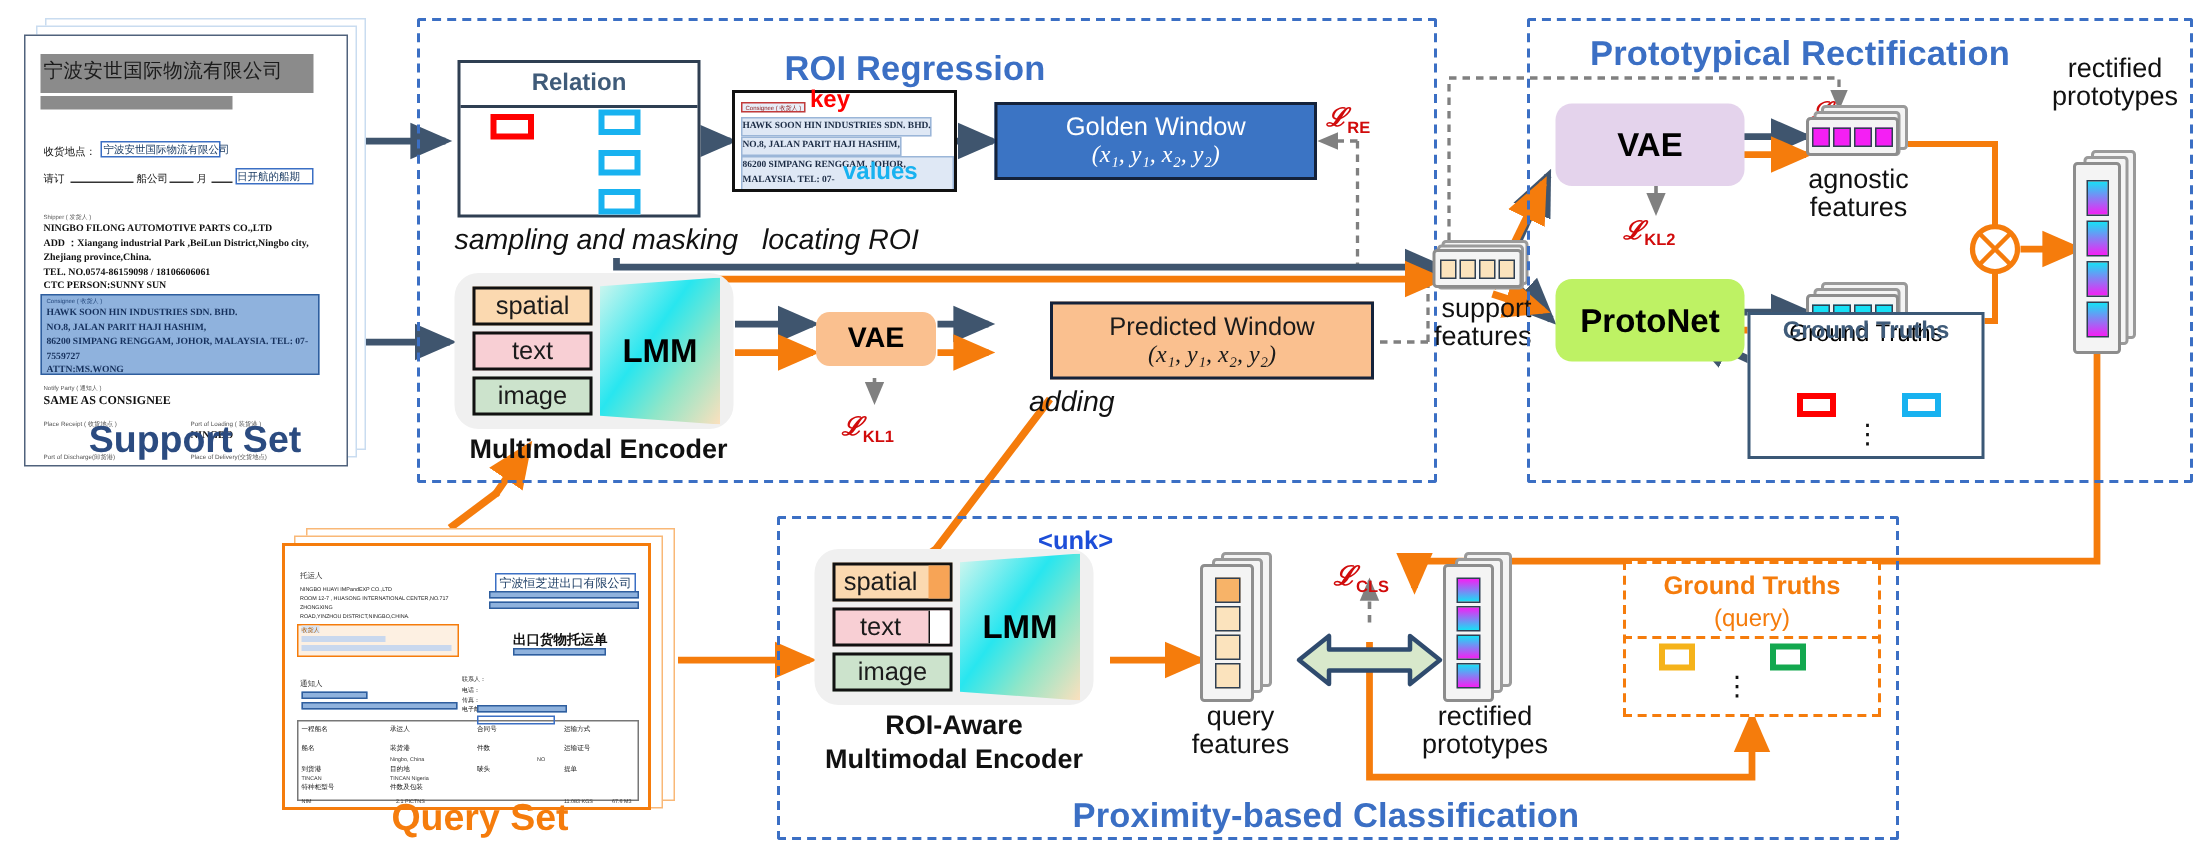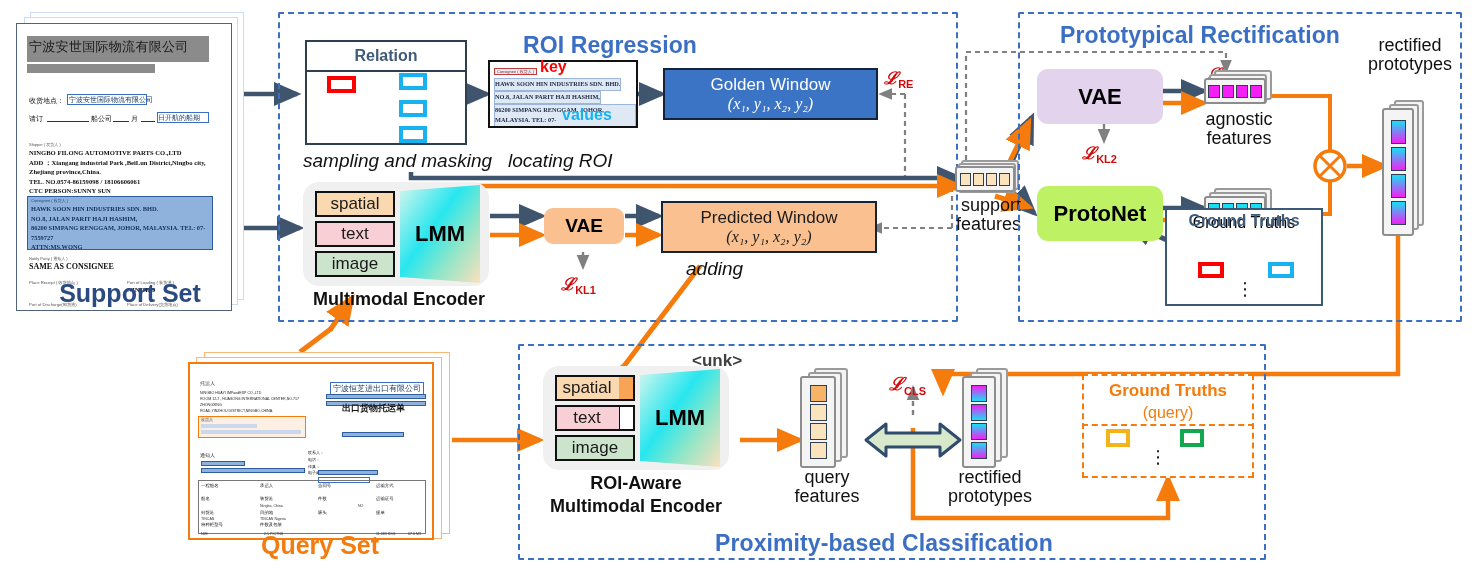--- a/index.html
+++ b/index.html
@@ -9,21 +9,21 @@
   .ctr{display:flex;align-items:center;justify-content:center;text-align:center;}
 
   
   .dash-blue{border:2.5px dashed #3b6fc4;border-radius:2px;}
 
   .region-title{color:#3b6fc4;font-weight:bold;font-size:23px;letter-spacing:.1px;}
 
   
   .box{border:2px solid #2f3f52;}
   .box-blue-fill{background:#3b74c4;color:#fff;border:2.5px solid #14223a;}
-  .box-orange-fill{background:#fac08f;color:#1b1b1b;border:2.5px solid #14223a;}
+  .box-orange-fill{background:#fac08f;color:#1b1b1b;border:2.5px solid #14223a;margin-left:39px;}
   .box-vae{background:#fac08f;border-radius:9px;color:#000;font-weight:bold;}
   .box-vae2{background:#e4d3ec;border-radius:11px;color:#000;font-weight:bold;}
   .box-proto{background:#bef264;border-radius:11px;color:#000;font-weight:bold;}
 
   .enc-shell{background:#f0f0f0;border-radius:16px;}
   .mod-chip{border:2px solid #111;font-size:17px;color:#1b1b1b;}
 
   .lmm-trap{
      background:linear-gradient(125deg,#d5f6ee 0%,#28e6ef 42%,#8fe6c8 68%,#fbe0bd 100%);
      clip-path:polygon(0% 6%,100% 0%,100% 100%,0% 94%);
@@ -62,21 +62,21 @@
   .docline{background:#2b2b2b;height:2px;}
   .hl-grey{background:#8b8b8b;}
   .hl-blue-bd{border:1.4px solid #3b6fc4;}
   .hl-blueblk{background:#8fb2dd;border:1.4px solid #2f5e9e;}
   .hl-orange-bd{border:1.4px solid #f57c0c;background:#fdf0e2;}
   .zh{font-family:"DejaVu Sans",sans-serif;}
 
   svg{display:block;}
   .kv-key{color:#ff0000;font-weight:bold;font-size:16px;}
   .kv-val{color:#18b2f0;font-weight:bold;font-size:16px;}
-  .unk{font-size:17px;color:#404040;}
+  .unk{font-size:17px;color:#1d4ed8;}
 </style>
 </head>
 <body>
 
 <div id="root">
 
   <svg class="abs" style="left:0;top:0;width:1474px;height:572px;">
     <defs>
       <marker id="mNavy" markerWidth="7" markerHeight="7" refX="5.2" refY="3.1" orient="auto">
         <path d="M0,0.4 L6.2,3.1 L0,5.8 Z" fill="#3f556e"></path>
@@ -383,21 +383,21 @@
       <div class="abs" style="left:11px;top:60px;width:56px;height:4px;background:#c9d8ee;"></div>
       <div class="abs" style="left:11px;top:66px;width:100px;height:4px;background:#c9d8ee;"></div>
 
       <div class="abs" style="left:10px;top:88px;font-size:5px;color:#333;">通知人</div>
       <div class="abs hl-blueblk" style="left:11px;top:97px;width:44px;height:5px;"></div>
       <div class="abs hl-blueblk" style="left:11px;top:104px;width:104px;height:5px;"></div>
 
       <div class="abs zh" style="left:140px;top:18px;font-size:8px;color:#14365f;border:1px solid #3b6fc4;padding:0 2px;">宁波恒芝进出口有限公司</div>
       <div class="abs hl-blueblk" style="left:136px;top:30px;width:100px;height:5px;"></div>
       <div class="abs hl-blueblk" style="left:136px;top:37px;width:100px;height:5px;"></div>
-      <div class="abs zh" style="left:152px;top:38px;font-size:9px;font-weight:bold;color:#111;">出口货物托运单</div>
+      <div class="abs zh" style="left:152px;top:56px;font-size:9px;font-weight:bold;color:#111;">出口货物托运单</div>
       <div class="abs hl-blueblk" style="left:152px;top:68px;width:62px;height:5px;"></div>
       <div class="abs zh" style="left:118px;top:86px;font-size:4px;color:#222;line-height:1.7;">
         <div>联系人：</div>
         <div>电话：</div>
         <div>传真：</div>
         <div>电子邮箱：</div>
       </div>
 
       <div class="abs" style="left:8px;top:116px;width:228px;height:54px;border:1px solid #777;"></div>
       <div class="abs zh" style="left:11px;top:119px;font-size:4.4px;color:#111;">一程船名</div>

